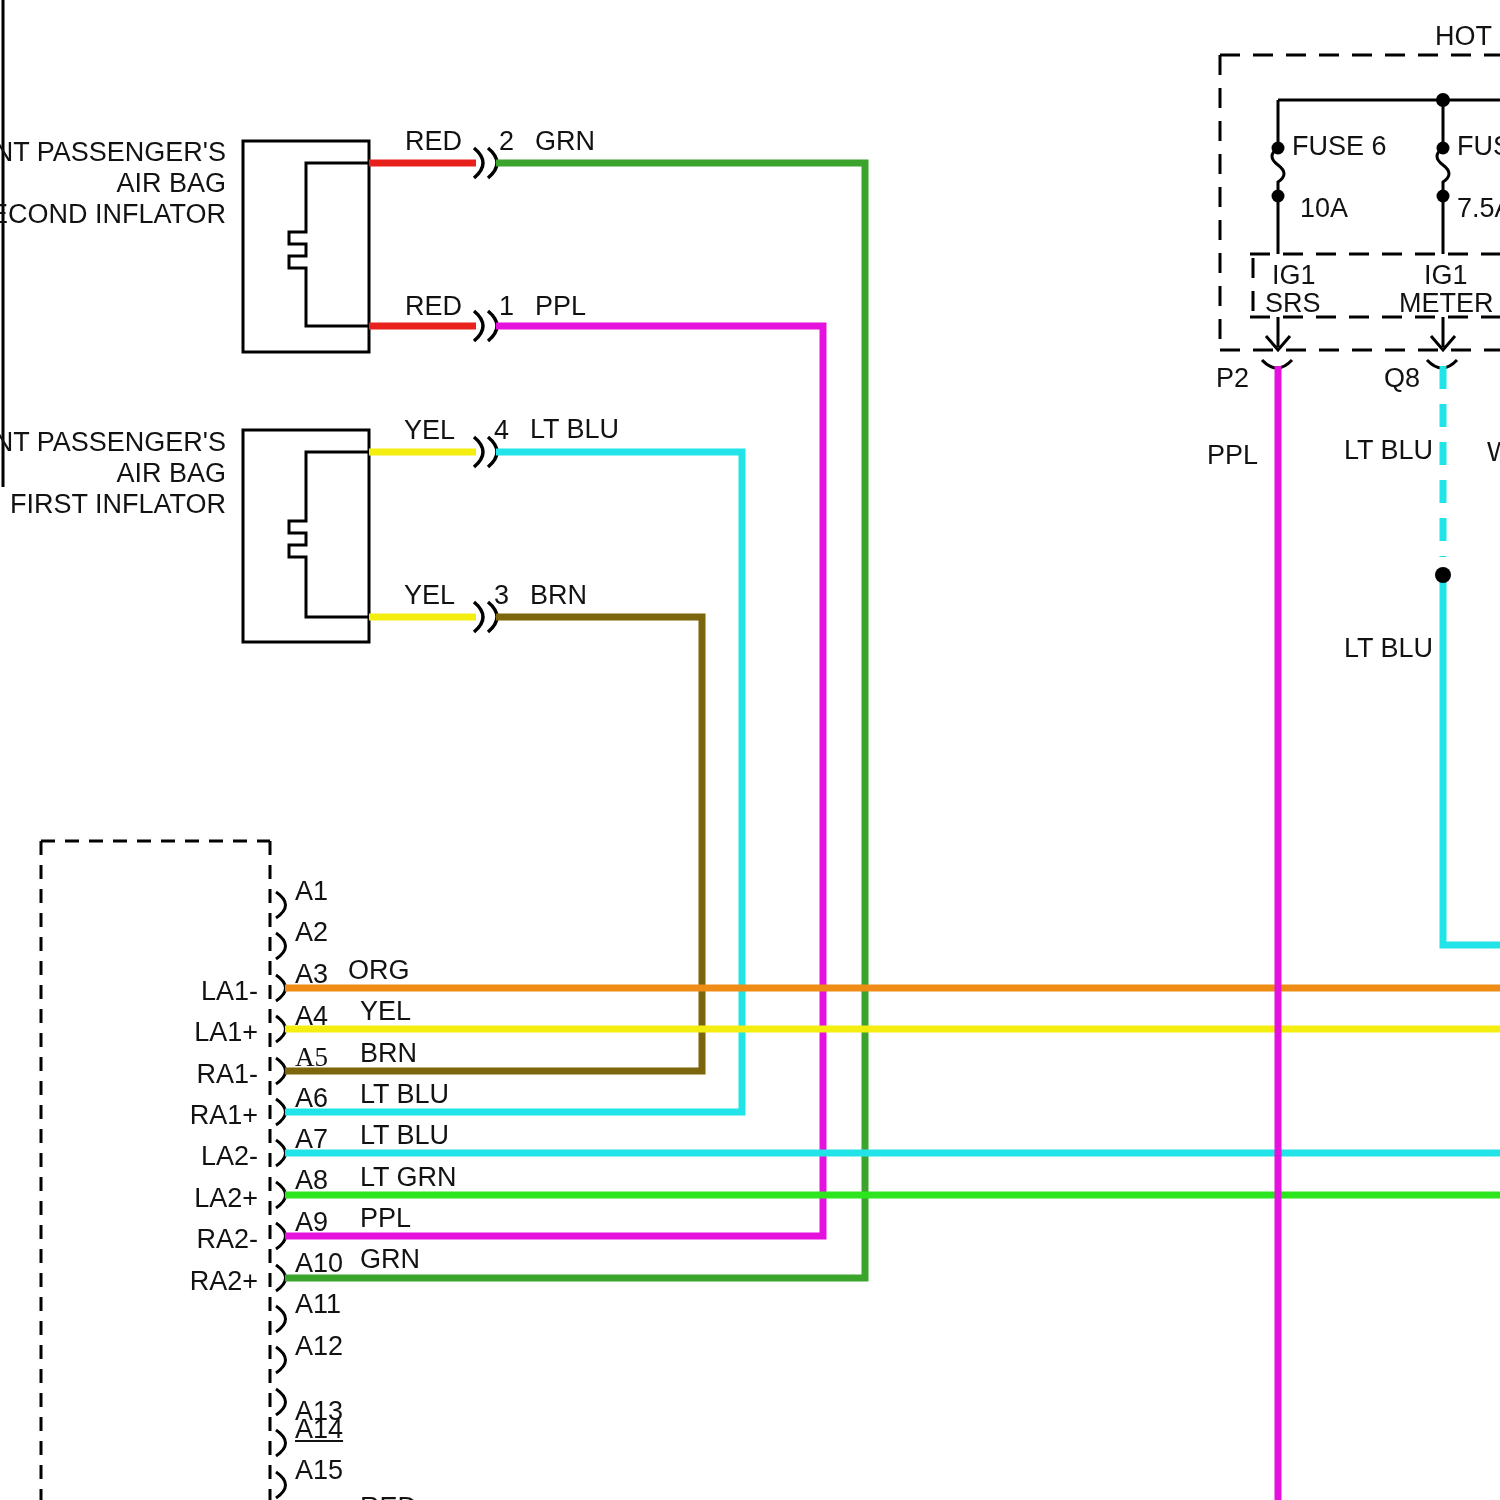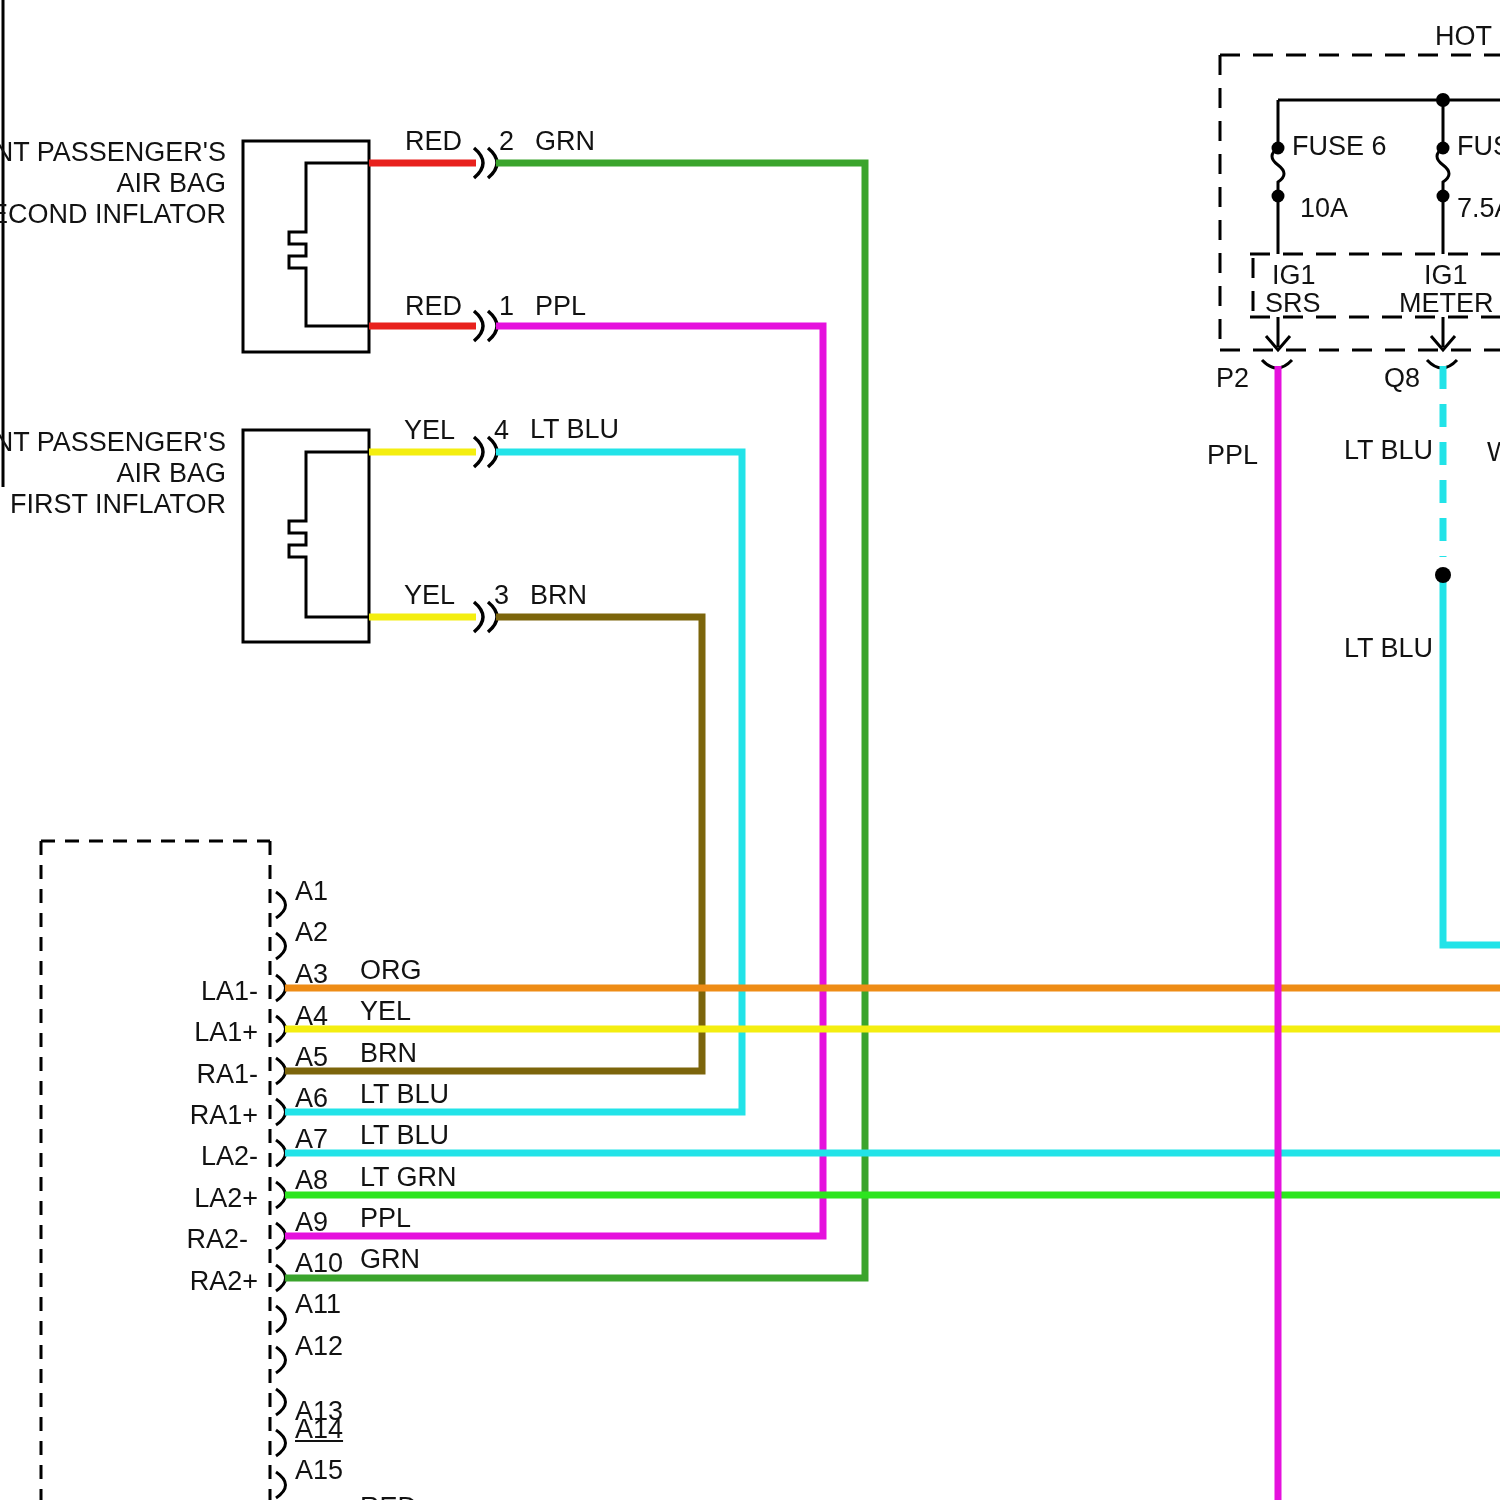--- a/index.html
+++ b/index.html
@@ -95,42 +95,42 @@
   <div class="lbl" style="left:1384px;top:363px;">Q8</div>
   <div class="lbl" style="left:1207px;top:440px;">PPL</div>
   <div class="lbl" style="left:1344px;top:435px;">LT BLU</div>
   <div class="lbl" style="left:1487px;top:437px;">W</div>
   <div class="lbl" style="left:1344px;top:633px;">LT BLU</div>
 
   <div class="lbl" style="left:295px;top:876px;">A1</div>
   <div class="lbl" style="left:295px;top:917px;">A2</div>
   <div class="lbl" style="left:295px;top:959px;">A3</div>
   <div class="lbl" style="left:295px;top:1001px;">A4</div>
-  <div class="lbl" style="left:295px;top:1042px;">A5</div>
+  <div class="lbl" style="left:295px;top:1042px;font-family:Liberation Serif, serif;">A5</div>
   <div class="lbl" style="left:295px;top:1083px;">A6</div>
   <div class="lbl" style="left:295px;top:1124px;">A7</div>
   <div class="lbl" style="left:295px;top:1165px;">A8</div>
   <div class="lbl" style="left:295px;top:1207px;">A9</div>
   <div class="lbl" style="left:295px;top:1248px;">A10</div>
   <div class="lbl" style="left:295px;top:1289px;">A11</div>
   <div class="lbl" style="left:295px;top:1331px;">A12</div>
   <div class="lbl" style="left:295px;top:1372px;margin-top:24px;">A13</div>
   <div class="lbl" style="left:295px;top:1414px;text-decoration:underline;">A14</div>
   <div class="lbl" style="left:295px;top:1455px;">A15</div>
 
   <div class="lbl r" style="left:130px;top:976px;width:128px;">LA1-</div>
   <div class="lbl r" style="left:130px;top:1017px;width:128px;">LA1+</div>
   <div class="lbl r" style="left:130px;top:1059px;width:128px;">RA1-</div>
   <div class="lbl r" style="left:130px;top:1100px;width:128px;">RA1+</div>
   <div class="lbl r" style="left:130px;top:1141px;width:128px;">LA2-</div>
   <div class="lbl r" style="left:130px;top:1183px;width:128px;">LA2+</div>
-  <div class="lbl r" style="left:120px;top:1224px;width:128px;">RA2-</div>
+  <div class="lbl r" style="left:130px;top:1224px;width:128px;">RA2-</div>
   <div class="lbl r" style="left:130px;top:1266px;width:128px;">RA2+</div>
 
-  <div class="lbl" style="left:360px;top:955px;">ORG</div>
+  <div class="lbl" style="left:348px;top:955px;">ORG</div>
   <div class="lbl" style="left:360px;top:996px;">YEL</div>
   <div class="lbl" style="left:360px;top:1038px;">BRN</div>
   <div class="lbl" style="left:360px;top:1079px;">LT BLU</div>
   <div class="lbl" style="left:360px;top:1120px;">LT BLU</div>
   <div class="lbl" style="left:360px;top:1162px;">LT GRN</div>
   <div class="lbl" style="left:360px;top:1203px;">PPL</div>
   <div class="lbl" style="left:360px;top:1244px;">GRN</div>
 
   <div class="lbl" style="left:360px;top:1492px;">RED</div>
 

